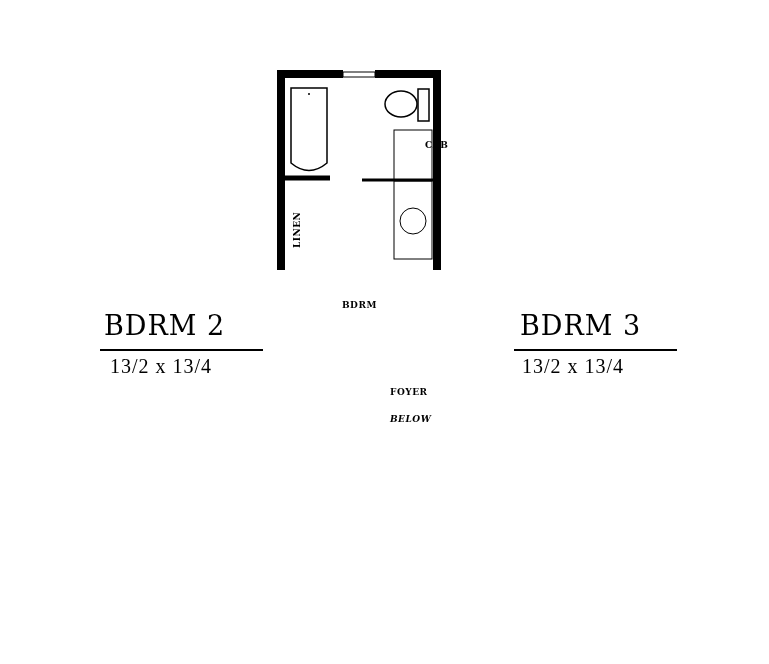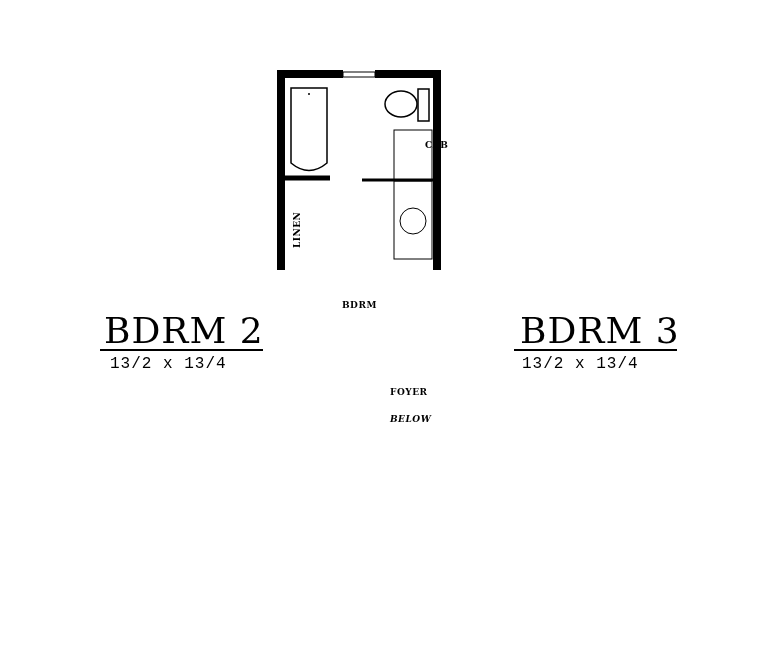--- a/index.html
+++ b/index.html
@@ -1,22 +1,22 @@
 <!DOCTYPE html>
 <html><head>
 <meta charset="utf-8">
 <style>
   html,body{margin:0;padding:0;background:#ffffff;}
   body{width:769px;height:664px;overflow:hidden;position:relative;font-family:"DejaVu Serif",serif;}
   #plan{position:absolute;left:0;top:0;width:769px;height:664px;}
   .wall{fill:#000;}
   .thin{stroke:#000;fill:none;}
   .label{position:absolute;color:#000;white-space:nowrap;}
-  .room-name{font-family:"DejaVu Serif",serif;font-size:36px;letter-spacing:1px;}
-  .room-dim{font-family:Liberation Mono, monospace;font-size:16px;letter-spacing:1px;}
+  .room-name{font-family:"DejaVu Serif",serif;font-size:27px;letter-spacing:1px;}
+  .room-dim{font-family:Liberation Serif, serif;font-size:20px;letter-spacing:1px;}
   .small{font-family:"DejaVu Serif",serif;font-size:9px;font-weight:bold;letter-spacing:0.5px;}
   .underline{position:absolute;height:2px;background:#000;}
 </style>
 </head>
 <body>
 
 
 
 <svg id="plan" viewBox="0 0 769 664" xmlns="http://www.w3.org/2000/svg">
   <defs>

